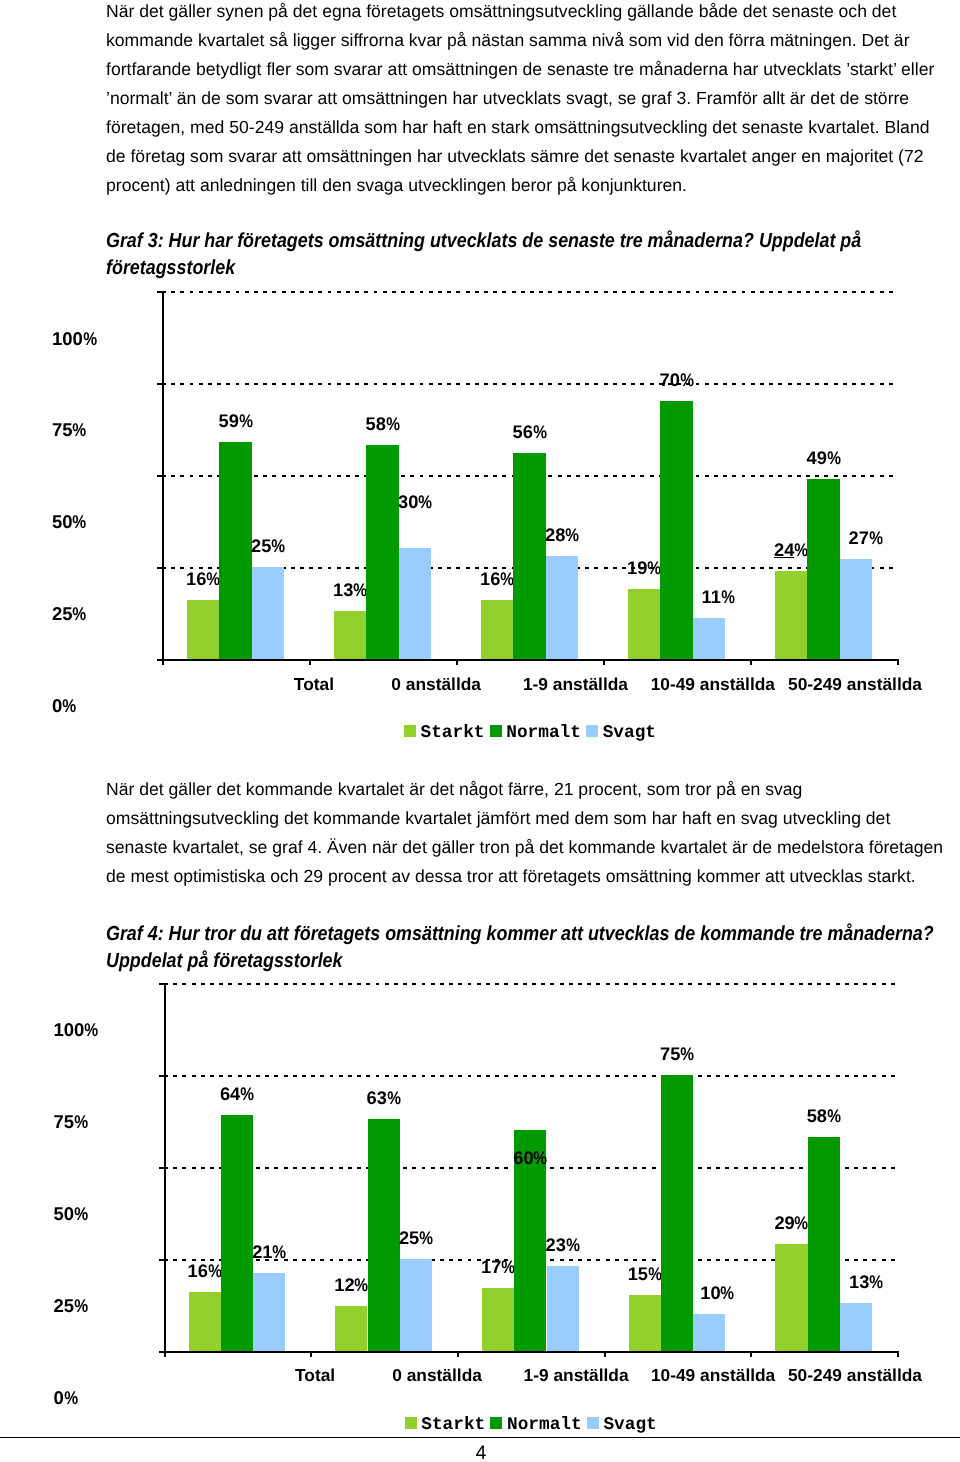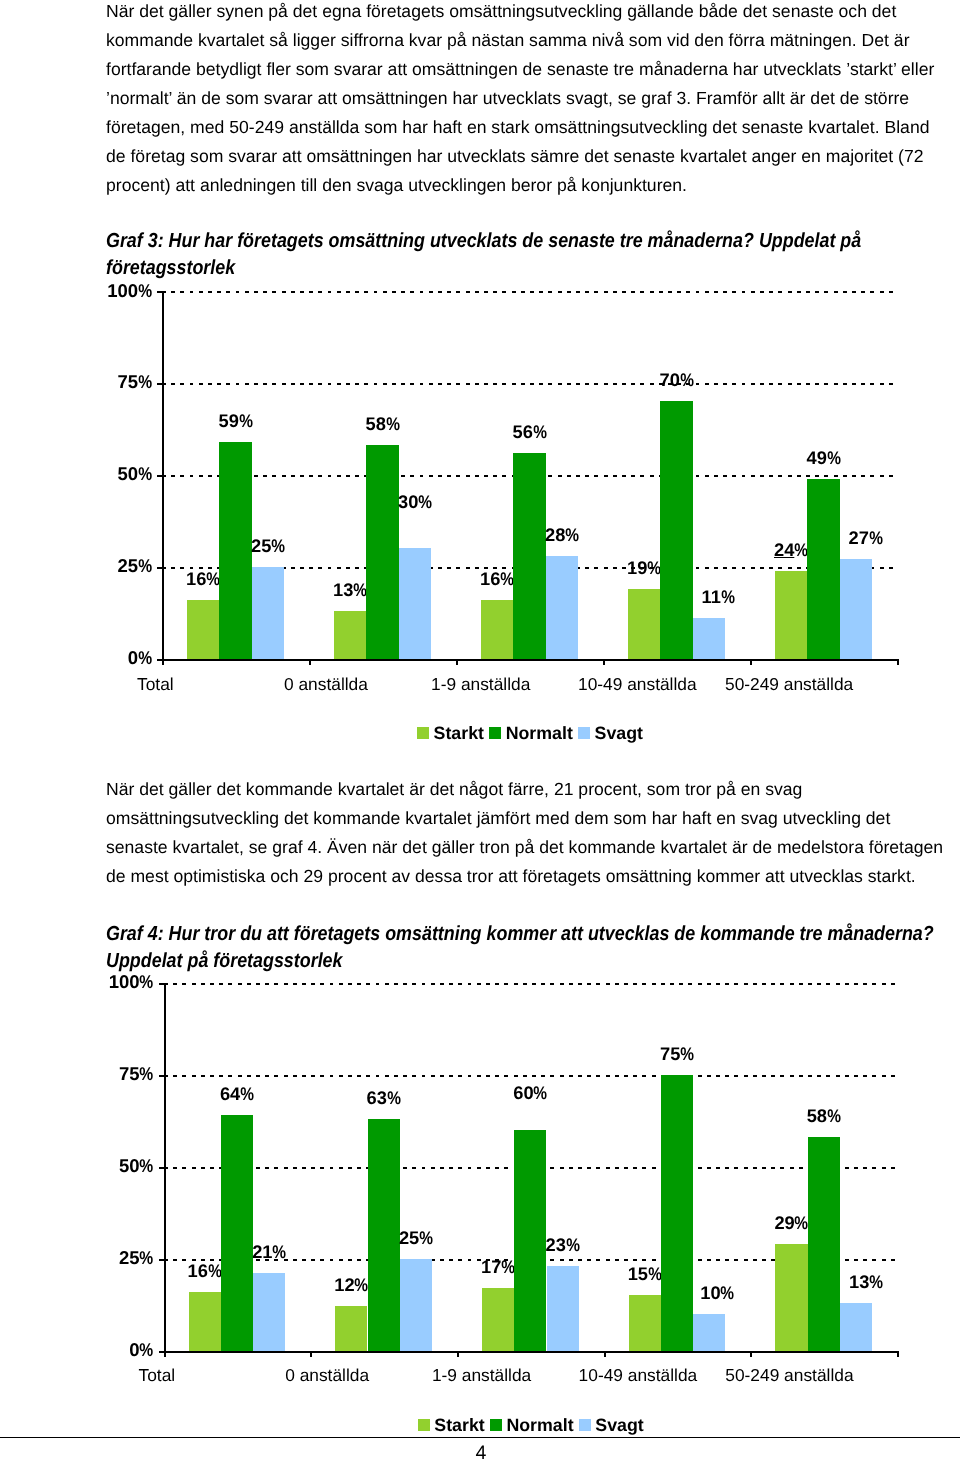--- a/index.html
+++ b/index.html
@@ -31,36 +31,36 @@
   }
   
   .chart { position:absolute; }
   .gridline { position:absolute; height:2px;
     background:repeating-linear-gradient(to right, #000 0 3.9px, rgba(0,0,0,0) 3.9px 9.2px); }
   .axis-y   { position:absolute; width:0;  border-left:2px solid #000; }
   .axis-x   { position:absolute; height:0; border-top:2px solid #000; }
   .tick-v   { position:absolute; width:0;  border-left:2px solid #000; }
   .tick-h   { position:absolute; height:0; border-top:2px solid #000; }
   .ylab {
-    position:absolute; text-align:right;
-    font-size:18.5px; font-weight:bold; line-height:18.5px;
+    position:absolute; text-align:left;
+    font-size:18.5px; font-weight:bold; line-height:18.5px;margin-top:48px;
   }
   .bar  { position:absolute; }
   .pct { display:inline-block; transform:scaleX(0.845); transform-origin:center; margin:0 -0.0689em; }
   .dlab {
     position:absolute; text-align:center;
     font-size:18.3px; font-weight:bold; line-height:18.3px;
     white-space:nowrap;
   }
   .catlab {
-    position:absolute; text-align:left;
-    font-size:17.35px; font-weight:normal; line-height:18px;
+    position:absolute; text-align:right;
+    font-size:17.35px; font-weight:bold; line-height:18px;
     white-space:nowrap;
   }
-  .legend { position:absolute; white-space:nowrap; }
+  .legend { position:absolute; white-space:nowrap;font-family:Liberation Mono, monospace; }
   .legend-item { display:inline-block; vertical-align:middle; }
   .legend-sw { width:12px; height:12px; display:inline-block; vertical-align:baseline; }
   .legend-tx { font-size:17.8px; font-weight:bold; line-height:18px; margin-left:4.5px; margin-right:5.2px; vertical-align:baseline; }
   
   .footer-rule { position:absolute; left:0; width:960px; height:0; border-top:1.8px solid #000; }
   .page-num { position:absolute; text-align:center; font-size:19.5px; line-height:19.5px; }
 </style>
 </head>
 <body>
 
@@ -185,21 +185,21 @@
     <div class="bar" style="left:335.2px; top:1306.464px; width:32.3px; height:44.13599999999997px; background:#92D02E;"></div>
     <div class="dlab" style="left:305.2px; top:1276.464px; width:92.3px;">12<span class="pct">%</span></div>
     <div class="bar" style="left:367.5px; top:1118.886px; width:32.3px; height:231.71399999999994px; background:#009A00;"></div>
     <div class="dlab" style="left:337.5px; top:1088.886px; width:92.3px;">63<span class="pct">%</span></div>
     <div class="bar" style="left:399.79999999999995px; top:1258.6499999999999px; width:32.3px; height:91.95000000000005px; background:#99CCFF;"></div>
     <div class="dlab" style="left:369.79999999999995px; top:1228.6499999999999px; width:92.3px;">25<span class="pct">%</span></div>
     <div class="catlab" style="left:285.2px; top:1366.3px; width:196.7px;">0 anställda</div>
     <div class="bar" style="left:481.9px; top:1288.0739999999998px; width:32.3px; height:62.52600000000007px; background:#92D02E;"></div>
     <div class="dlab" style="left:451.9px; top:1258.0739999999998px; width:92.3px;">17<span class="pct">%</span></div>
     <div class="bar" style="left:514.1999999999999px; top:1129.9199999999998px; width:32.3px; height:220.68000000000006px; background:#009A00;"></div>
-    <div class="dlab" style="left:484.19999999999993px; top:1084px; width:92.3px;">60<span class="pct">%</span></div>
+    <div class="dlab" style="left:484.19999999999993px; top:1149px; width:92.3px;">60<span class="pct">%</span></div>
     <div class="bar" style="left:546.5px; top:1266.0059999999999px; width:32.3px; height:84.59400000000005px; background:#99CCFF;"></div>
     <div class="dlab" style="left:516.5px; top:1236.0059999999999px; width:92.3px;">23<span class="pct">%</span></div>
     <div class="catlab" style="left:431.9px; top:1366.3px; width:196.7px;">1-9 anställda</div>
     <div class="bar" style="left:628.5999999999999px; top:1295.4299999999998px; width:32.3px; height:55.17000000000007px; background:#92D02E;"></div>
     <div class="dlab" style="left:598.5999999999999px; top:1265.4299999999998px; width:92.3px;">15<span class="pct">%</span></div>
     <div class="bar" style="left:660.8999999999999px; top:1074.75px; width:32.3px; height:275.8499999999999px; background:#009A00;"></div>
     <div class="dlab" style="left:630.8999999999999px; top:1044.75px; width:92.3px;">75<span class="pct">%</span></div>
     <div class="bar" style="left:693.1999999999999px; top:1313.82px; width:32.3px; height:36.77999999999997px; background:#99CCFF;"></div>
     <div class="dlab" style="left:671.1999999999999px; top:1283.82px; width:92.3px;">10<span class="pct">%</span></div>
     <div class="catlab" style="left:578.5999999999999px; top:1366.3px; width:196.7px;">10-49 anställda</div>

